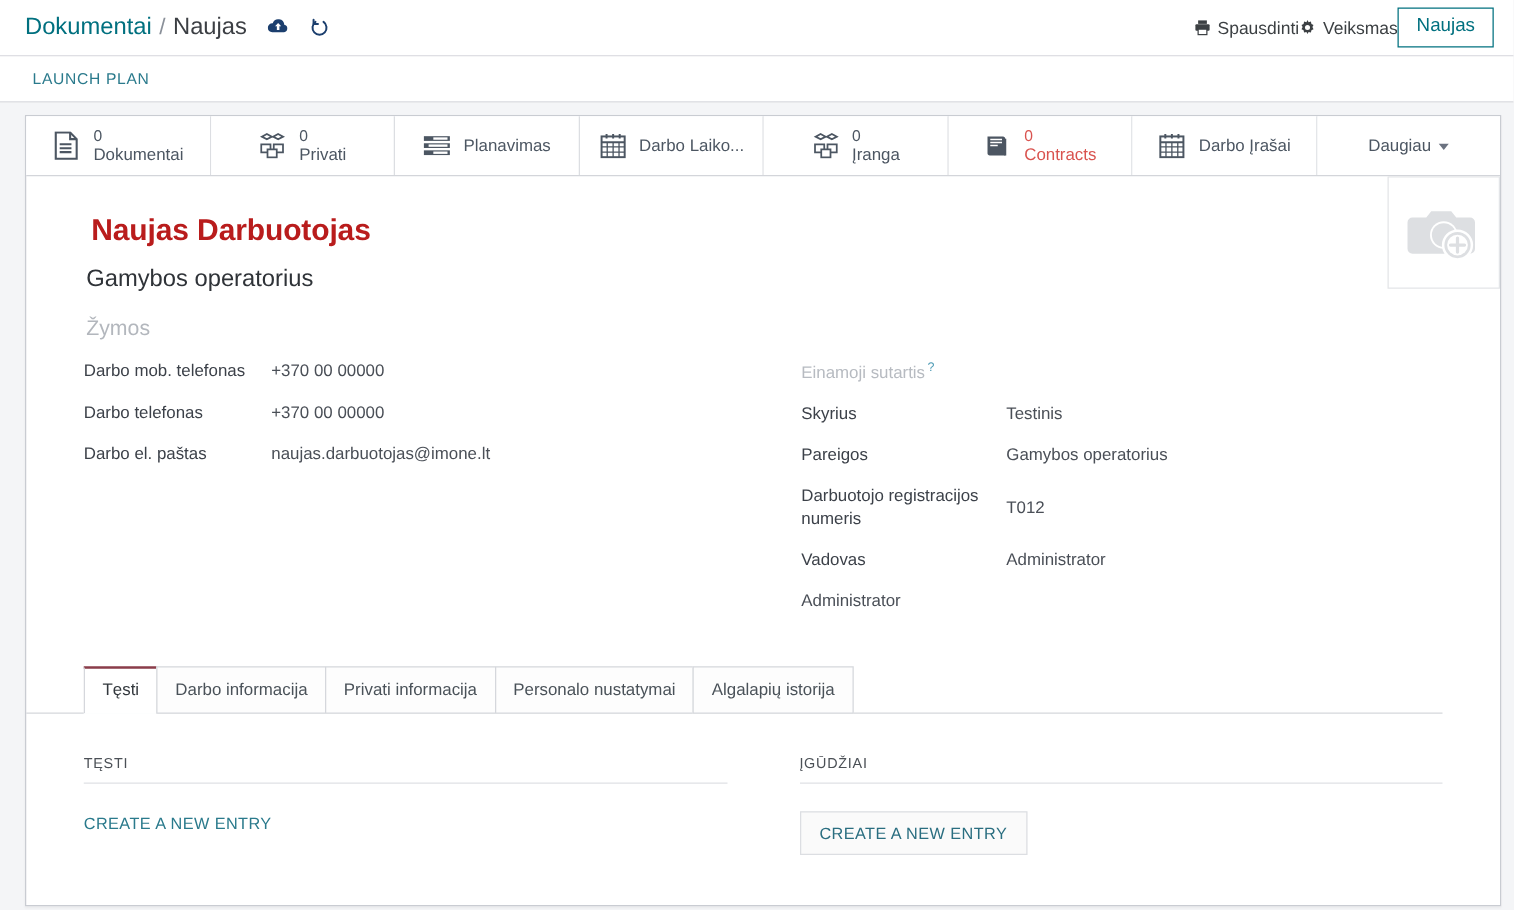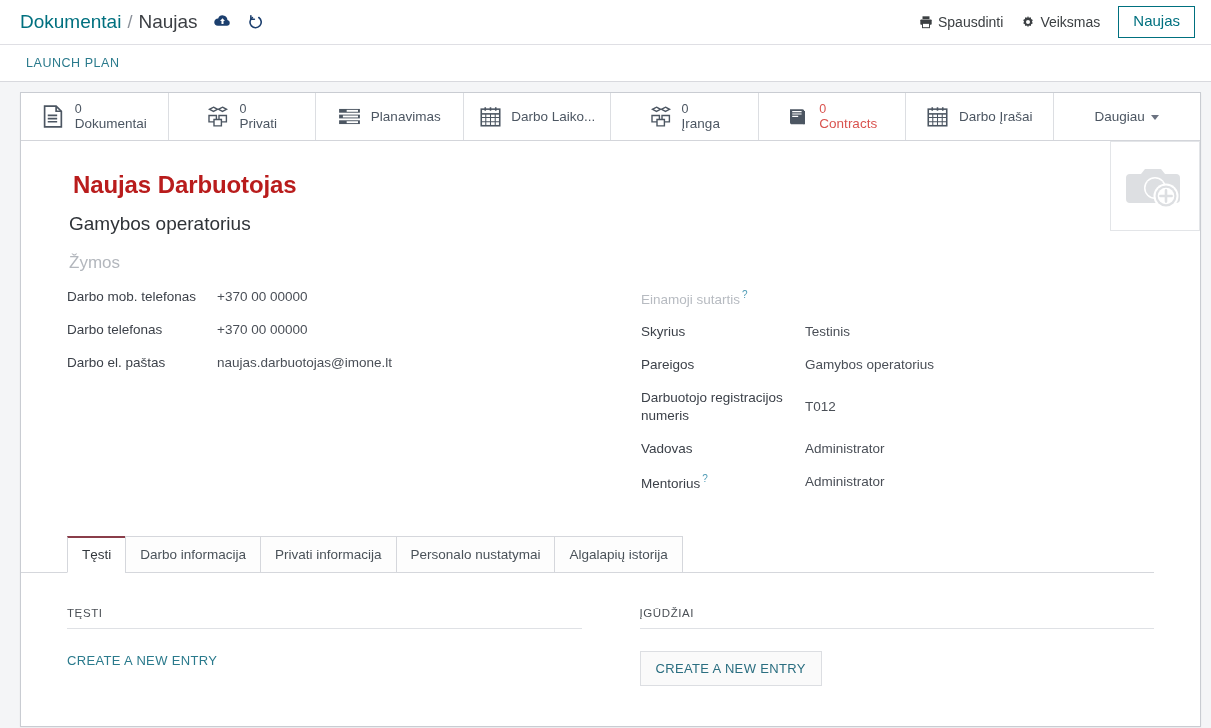--- a/index.html
+++ b/index.html
@@ -53,21 +53,20 @@
     cursor: pointer;
     display: inline-flex;
     align-items: center;
     justify-content: center;
   }
 
   .panel-right {
     margin-left: auto;
     display: flex;
     align-items: center;
-    gap: 18px;
     justify-content: space-between;
   }
   .panel-act {
     display: inline-flex;
     align-items: center;
     gap: 5px;
     font-size: 14px;
     color: #3c4043;
     cursor: pointer;
     white-space: nowrap;
@@ -523,21 +522,20 @@
             </div>
             <div class="frow">
               <div class="flabel">Darbuotojo registracijos numeris</div>
               <div class="fvalue">T012</div>
             </div>
             <div class="frow">
               <div class="flabel">Vadovas</div>
               <div class="fvalue">Administrator</div>
             </div>
             <div class="frow">
-              <div class="flabel"><span>Mentorius</span><span class="qmark">?</span></div>
               <div class="fvalue">Administrator</div>
             </div>
           </div>
         </div>
 
         <div class="notebook" style="padding-left:0;">
           <div class="nb-tabs">
             <div class="nb-tab active">Tęsti</div>
             <div class="nb-tab">Darbo informacija</div>
             <div class="nb-tab">Privati informacija</div>

